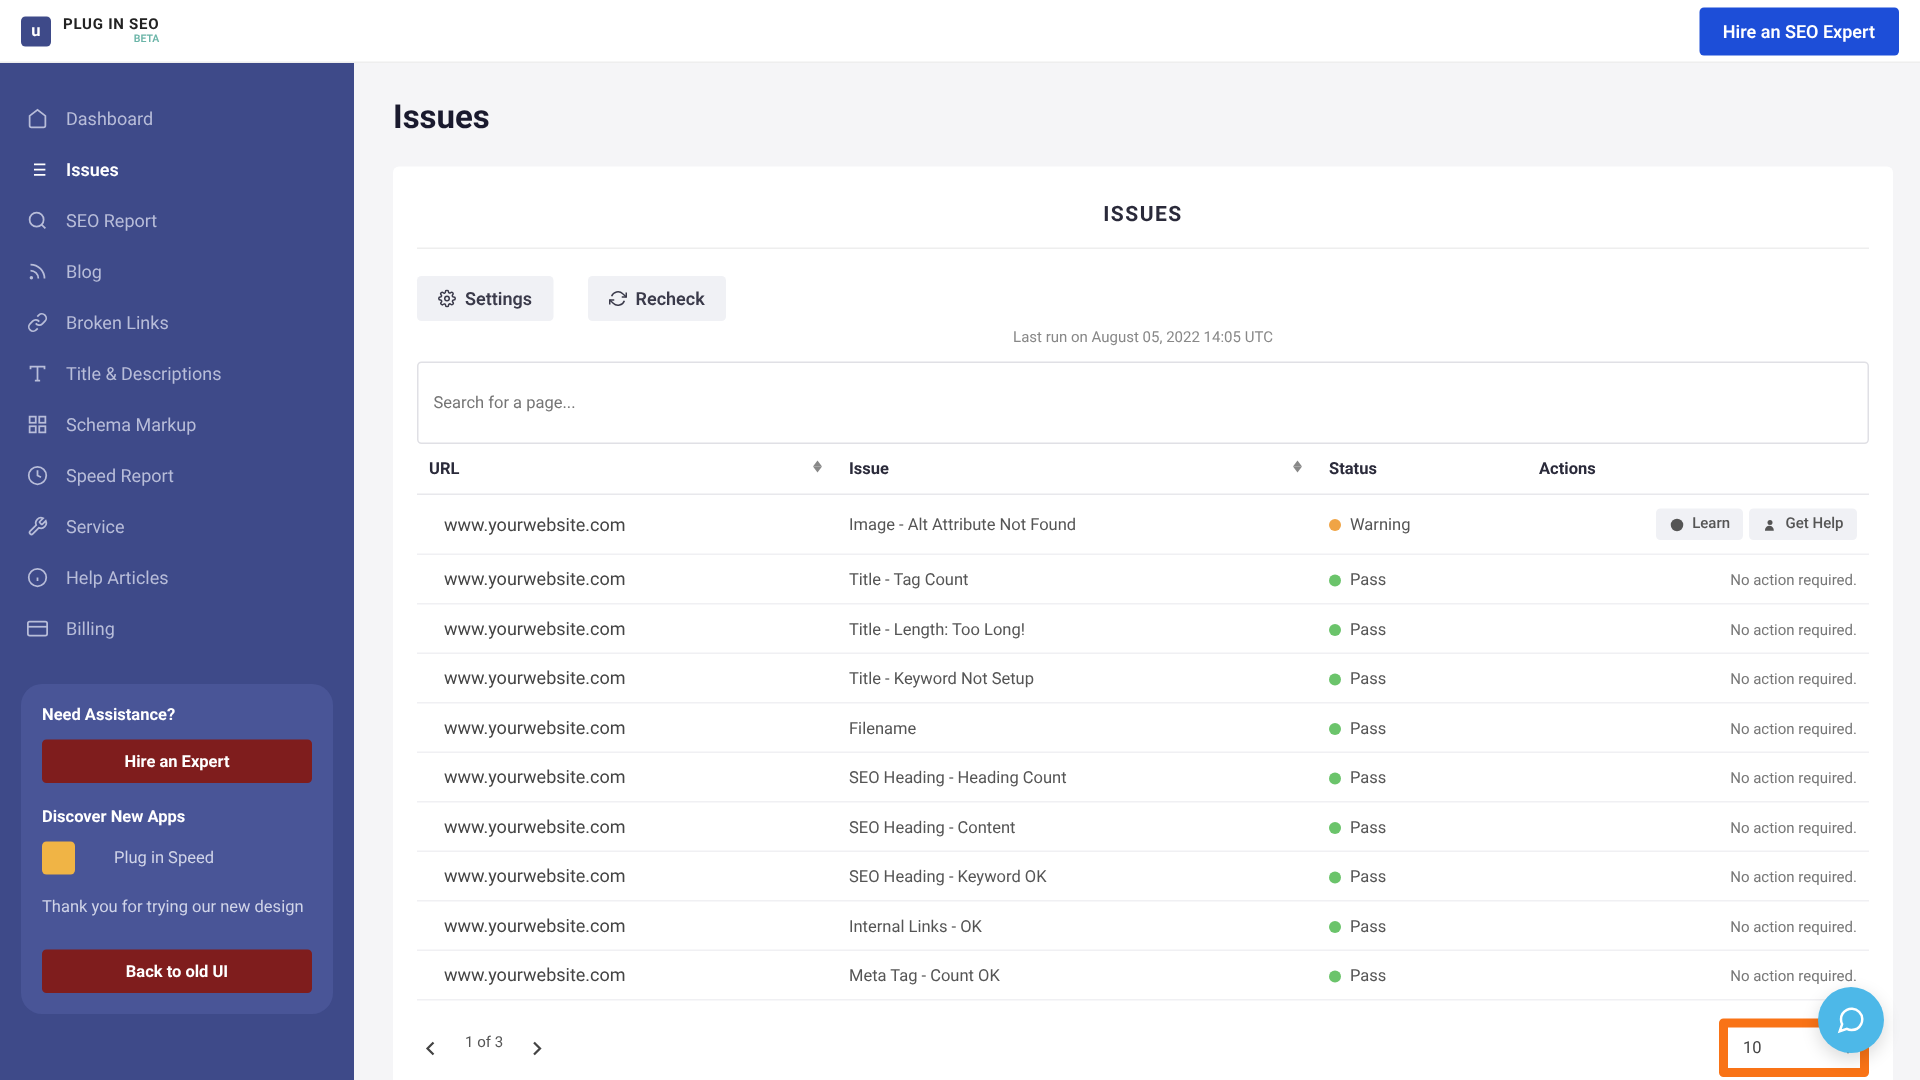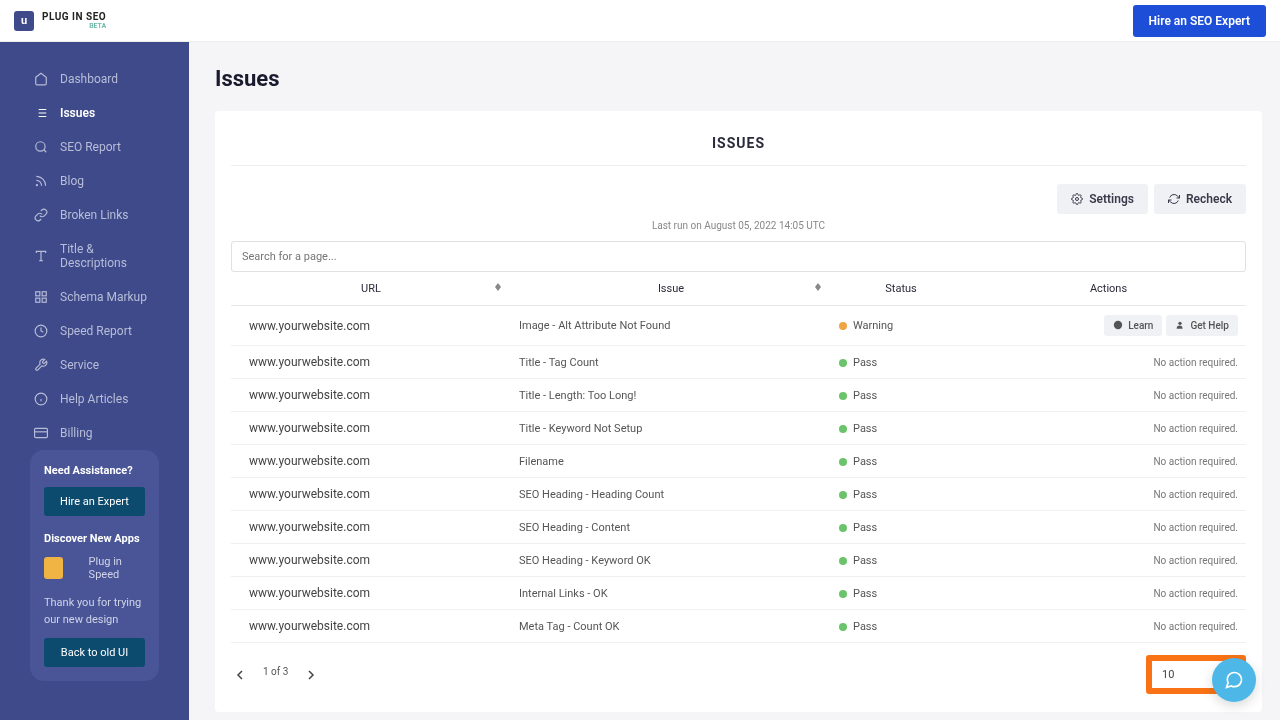--- a/index.html
+++ b/index.html
@@ -4,54 +4,54 @@
 <style>
 *{box-sizing:border-box;margin:0;padding:0;font-family:-apple-system,BlinkMacSystemFont,"Segoe UI",Roboto,sans-serif}
 body{background:#f5f5f7;width:1280px;height:720px;overflow:hidden}
 .topbar{height:42px;background:#fff;display:flex;align-items:center;justify-content:space-between;padding:0 14px;border-bottom:1px solid #eee}
 .logo{display:flex;align-items:center;gap:8px}
 .logo-badge{width:20px;height:20px;background:#3e4a89;border-radius:3px;display:flex;align-items:center;justify-content:center;color:#fff;font-size:11px;font-weight:700}
 .logo-text{font-size:10px;font-weight:700;letter-spacing:.5px;color:#222}
 .logo-sub{font-size:7px;color:#6bb5a8;font-weight:600;display:block;text-align:right}
 .hire-btn{background:#1d4ed8;color:#fff;border:none;padding:9px 16px;border-radius:3px;font-size:12px;font-weight:600;cursor:pointer}
 .layout{display:flex;height:678px}
-.sidebar{width:189px;background:#3e4a89;color:#b8bdd9;display:flex;flex-direction:column;padding:20px 16px}
+.sidebar{width:236px;background:#3e4a89;color:#b8bdd9;display:flex;flex-direction:column;padding:20px 0}
 .nav-item{display:flex;align-items:center;gap:12px;padding:10px 18px;font-size:12px;cursor:pointer}
 .nav-item.active{color:#fff;font-weight:600}
 .nav-item svg{width:14px;height:14px;flex-shrink:0}
 .sidebar-footer{margin-top:auto;padding:0 14px 14px}
 .assist-card{background:#495597;border-radius:14px;padding:14px;margin-bottom:10px}
 .assist-title{font-size:11px;font-weight:700;color:#fff;margin-bottom:10px}
-.assist-btn{width:100%;background:#0c4a6e;color:#fff;border:none;padding:8px;border-radius:3px;font-size:11px;font-weight:400;cursor:pointer}
+.assist-btn{width:100%;background:#7f1d1d;color:#fff;border:none;padding:8px;border-radius:3px;font-size:11px;font-weight:700;cursor:pointer}
 .discover-title{font-size:11px;font-weight:700;color:#fff;margin:16px 0 10px}
 .app-row{display:flex;align-items:center;gap:26px;margin-bottom:14px}
 .app-icon{width:22px;height:22px;background:#f0b445;border-radius:3px}
 .app-name{font-size:11px;color:#d0d4e8}
-.thanks{font-size:11px;color:#d0d4e8;line-height:1.5;margin-bottom:10px}
+.thanks{font-size:11px;color:#d0d4e8;line-height:1.5;margin-bottom:20px}
 .main{flex:1;padding:24px 18px 18px 26px;overflow-y:auto}
 .page-title{font-size:22px;font-weight:700;color:#1a1a2e;margin-bottom:20px}
 .card{background:#fff;border-radius:4px;padding:24px 16px 18px}
 .card-title{text-align:center;font-size:14px;font-weight:700;color:#2a2a3a;letter-spacing:1px;margin-bottom:14px}
 .card-divider{border:none;border-top:1px solid #eee;margin-bottom:18px}
-.actions-row{display:flex;justify-content:flex-end;gap:6px;margin-bottom:6px}
+.actions-row{display:flex;gap:23px;margin-bottom:6px}
 .action-btn{display:flex;align-items:center;gap:6px;background:#f0f1f5;border:none;padding:8px 14px;border-radius:3px;font-size:12px;font-weight:600;color:#3a3a4a;cursor:pointer}
 .action-btn svg{width:12px;height:12px}
 .last-run{text-align:center;font-size:10px;color:#888;margin-bottom:10px}
-.search-input{width:100%;border:1px solid #e0e0e5;border-radius:3px;padding:8px 10px;font-size:11px;color:#888;margin-bottom:0}
+.search-input{width:100%;border:1px solid #e0e0e5;border-radius:3px;padding:20px 10px;font-size:11px;color:#888;margin-bottom:0}
 .table{width:100%;border-collapse:collapse}
-.table th{text-align:center;font-size:11px;font-weight:400;color:#2a2a3a;padding:10px 8px;border-bottom:1px solid #e8e8ec;position:relative}
+.table th{text-align:left;font-size:11px;font-weight:700;color:#2a2a3a;padding:10px 8px;border-bottom:1px solid #e8e8ec;position:relative}
 .table th.sortable::after{content:"";position:absolute;right:10px;top:50%;transform:translateY(-50%);width:0;height:0;border-left:3px solid transparent;border-right:3px solid transparent;border-top:4px solid #888}
 .table th.sortable::before{content:"";position:absolute;right:10px;top:calc(50% - 6px);width:0;height:0;border-left:3px solid transparent;border-right:3px solid transparent;border-bottom:4px solid #888}
 .table td{padding:9px 8px;font-size:11px;color:#555;border-bottom:1px solid #f0f0f3;vertical-align:middle}
 .table td.url{color:#444;font-size:12px;padding-left:18px}
 .table td.actions{text-align:right}
 .status-dot{display:inline-block;width:8px;height:8px;border-radius:50%;margin-right:6px;vertical-align:middle}
 .dot-warning{background:#f0a445}
 .dot-pass{background:#6bc46b}
-.chip{display:inline-flex;align-items:flex-start;gap:5px;background:#f0f1f5;border-radius:3px;padding:5px 9px;font-size:10px;color:#555;font-weight:500;margin-left:4px;cursor:pointer}
+.chip{display:inline-flex;align-items:center;gap:5px;background:#f0f1f5;border-radius:3px;padding:5px 9px;font-size:10px;color:#555;font-weight:500;margin-left:4px;cursor:pointer}
 .chip svg{width:10px;height:10px}
 .no-action{font-size:10px;color:#777}
 .pager{display:flex;align-items:center;justify-content:space-between;margin-top:12px}
 .pager-left{display:flex;align-items:flex-start;gap:14px}
 .pager-btn{width:18px;height:18px;display:flex;align-items:center;justify-content:center;cursor:pointer;color:#444}
 .pager-info{font-size:10px;color:#555}
 .page-size{border:6px solid #f97316;border-radius:3px;padding:7px 30px 7px 10px;font-size:11px;color:#444;background:#fff;appearance:none;position:relative;width:100px}
 .page-size-wrap{position:relative}
 .page-size-wrap::after{content:"";position:absolute;right:10px;top:50%;transform:translateY(-30%);width:0;height:0;border-left:4px solid transparent;border-right:4px solid transparent;border-top:5px solid #666;pointer-events:none}
 .chat-fab{position:fixed;right:24px;bottom:18px;width:44px;height:44px;border-radius:50%;background:#4db8e8;display:flex;align-items:center;justify-content:center;cursor:pointer;box-shadow:0 4px 12px rgba(0,0,0,.15)}

